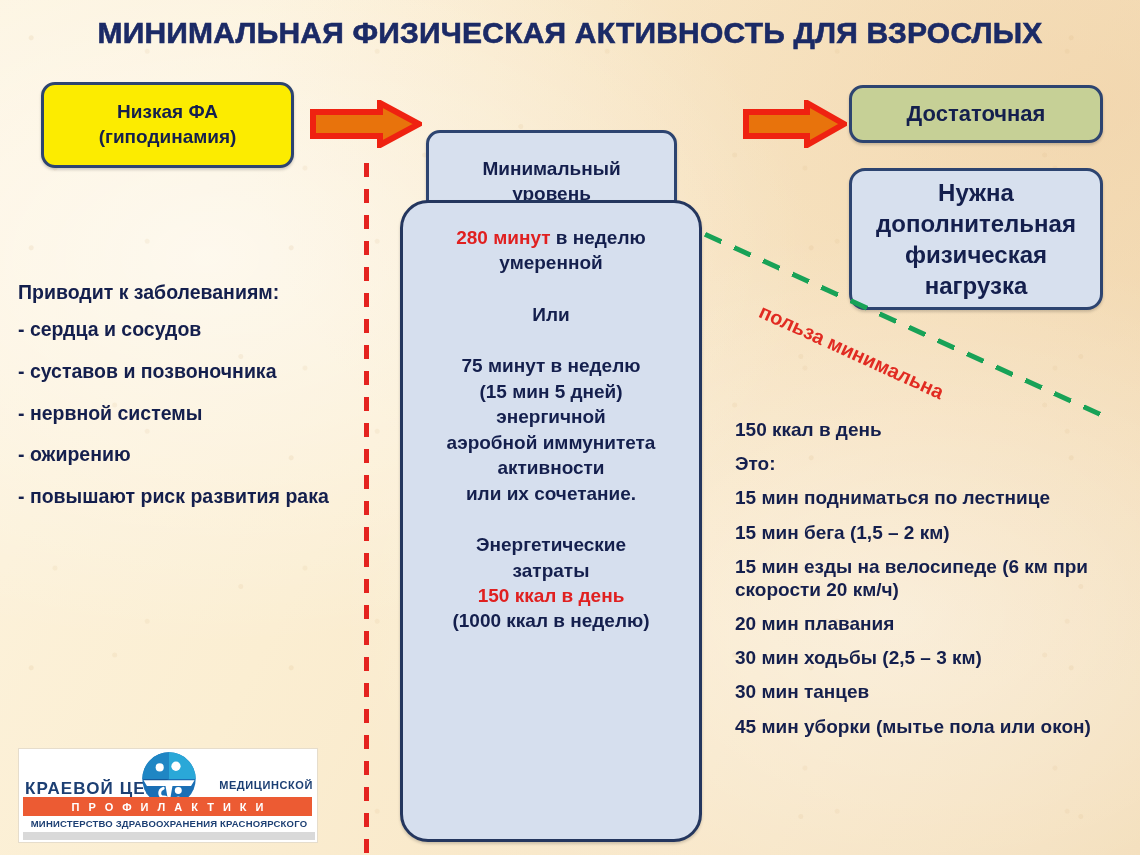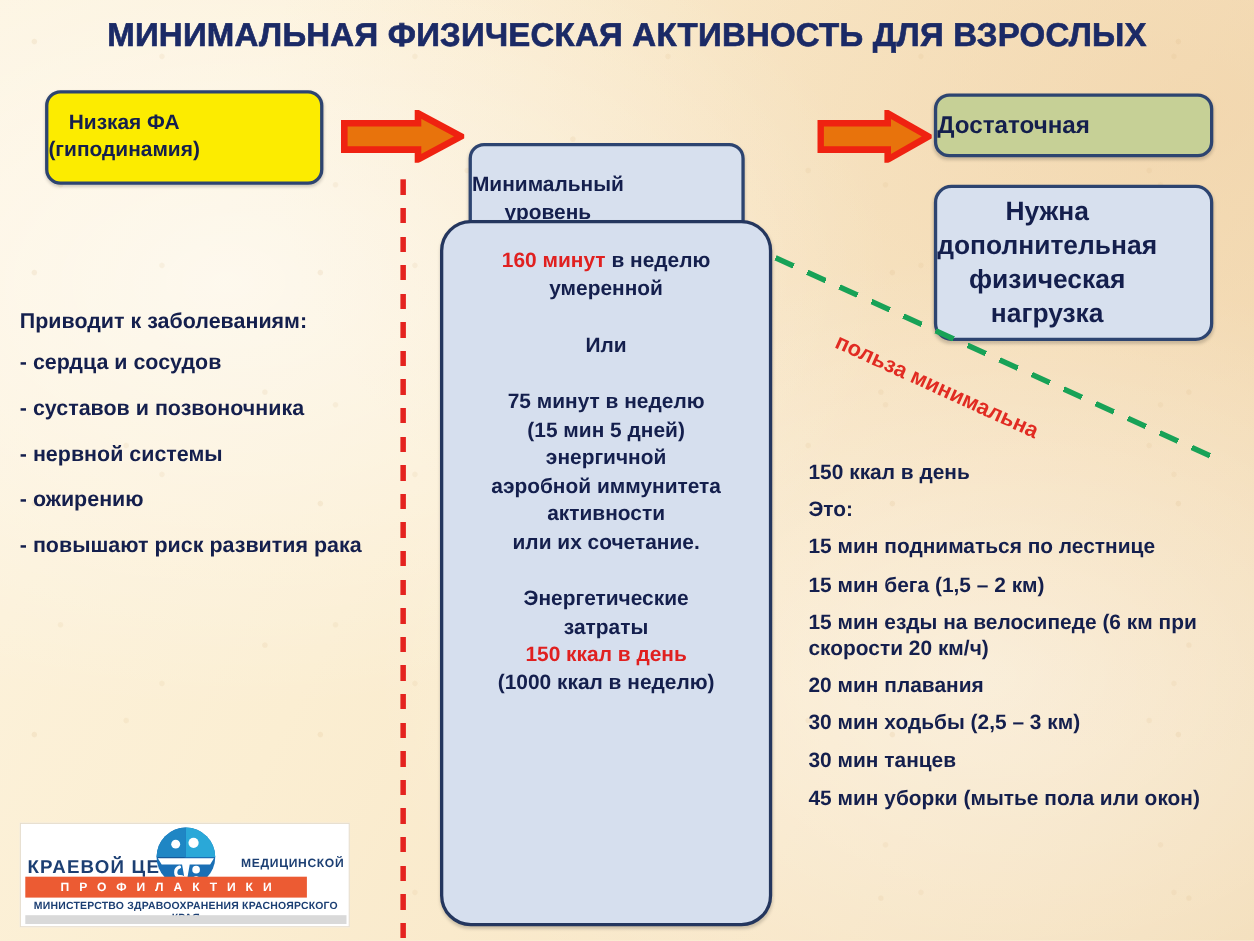--- a/index.html
+++ b/index.html
@@ -40,21 +40,21 @@
     -webkit-text-stroke:.6px #1b2a66;
     white-space:nowrap;
   }
 
   
   .box{
     position:absolute;
     border:3px solid #2d4470;
     border-radius:14px;
     box-sizing:border-box;
-    display:flex;align-items:center;
+    display:flex;align-items:center;justify-content:center;
     text-align:center;
     font-weight:bold;
     color:#141f4d;
     line-height:1.30;
     box-shadow:0 2px 3px rgba(0,0,0,.18);
   }
   #box-low{
     left:41px;top:82px;width:253px;height:86px;
     background:#fcec00;
     font-size:19px;
@@ -164,21 +164,21 @@
   }
   #logo-word-r{
     position:absolute;right:6px;top:26px;
     font-size:11px;font-weight:bold;color:#1c3f73;letter-spacing:.6px;
   }
   #logo-emblem{
     position:absolute;left:50%;top:-3px;transform:translateX(-50%);
     width:58px;height:58px;
   }
   #logo-band{
-    position:absolute;left:4px;top:48px;width:256px;height:19px;
+    position:absolute;left:4px;top:48px;width:289px;height:19px;
     background:#ec5b33;
     display:flex;align-items:center;justify-content:center;
   }
   #logo-band span{
     font-size:11px;font-weight:bold;color:#ffffff;letter-spacing:9px;
     text-indent:9px;
   }
   #logo-sub{
     position:absolute;left:0;top:69px;width:300px;
     text-align:center;
@@ -244,21 +244,21 @@
     <div class="hd">Приводит к заболеваниям:</div>
     <div class="li">- сердца и сосудов</div>
     <div class="li">- суставов и позвоночника</div>
     <div class="li">- нервной системы</div>
     <div class="li">- ожирению</div>
     <div class="li">- повышают риск развития рака</div>
   </div>
 
   <div class="box" id="box-center">
     <div class="cb-line">
-      <span class="red">160 минут</span><span> в неделю</span>
+      <span class="red">280 минут</span><span> в неделю</span>
     </div>
     <div class="cb-line">умеренной</div>
     <div class="cb-gap"></div>
     <div class="cb-line">Или</div>
     <div class="cb-gap"></div>
     <div class="cb-line">75 минут в неделю</div>
     <div class="cb-line">(15 мин 5 дней)</div>
     <div class="cb-line">энергичной</div>
     <div class="cb-line">аэробной иммунитета</div>
     <div class="cb-line">активности</div>

